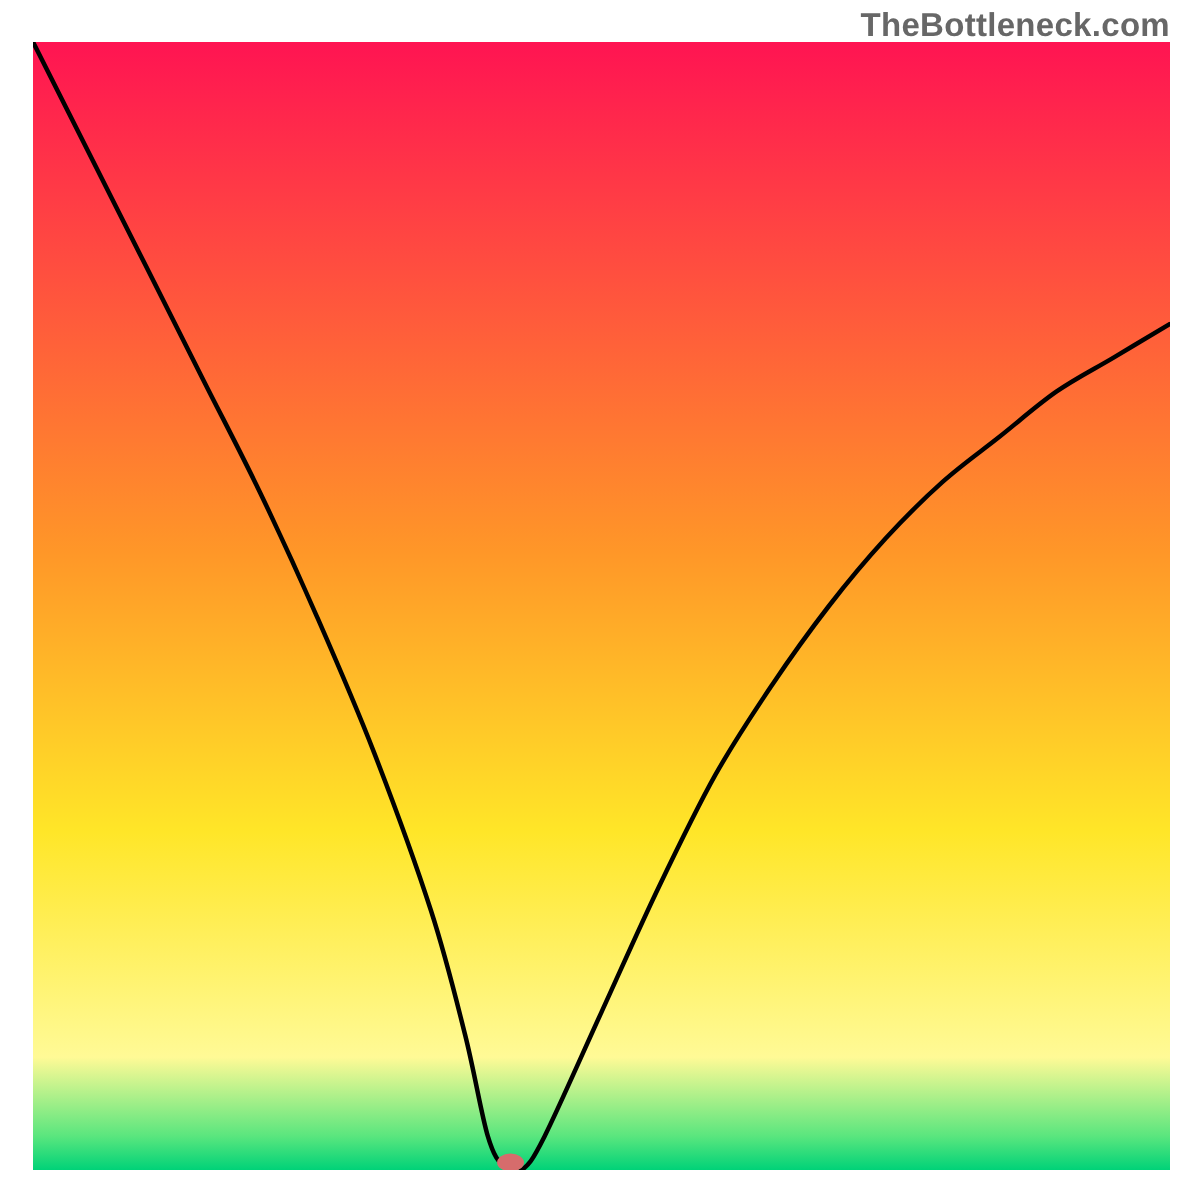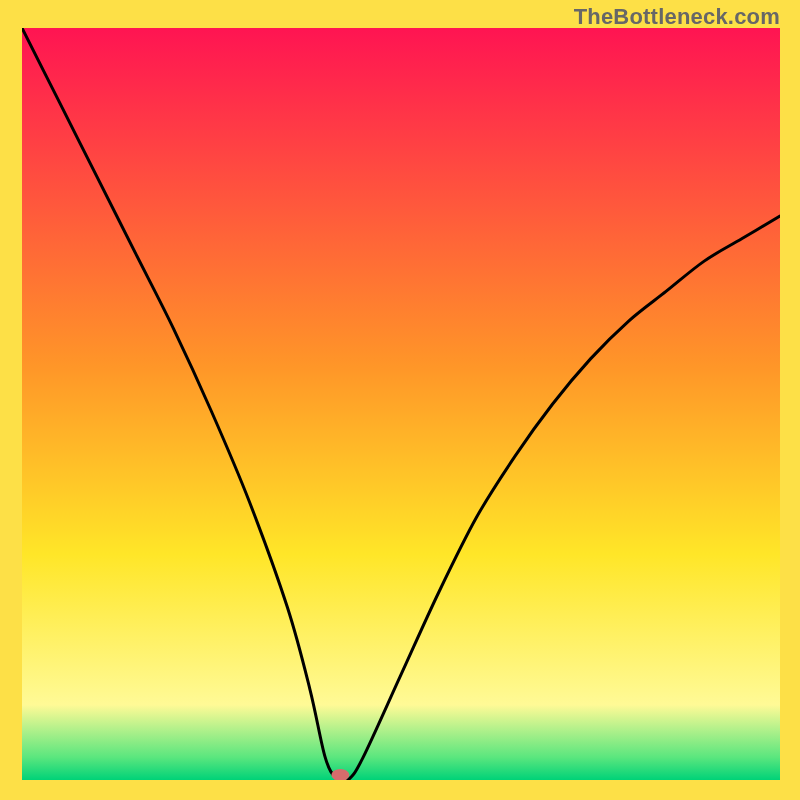--- a/index.html
+++ b/index.html
@@ -7,21 +7,21 @@
     padding: 0;
     width: 800px;
     height: 800px;
     background: #000;
     overflow: hidden;
   }
   .frame {
     position: relative;
     width: 800px;
     height: 800px;
-    background: #fde047;
+    background: #ffffff;
   }
   .watermark {
     position: absolute;
     top: 4px;
     right: 20px;
     font-family: Arial, Helvetica, sans-serif;
     font-size: 22px;
     font-weight: 600;
     color: #676767;
     letter-spacing: 0.2px;

